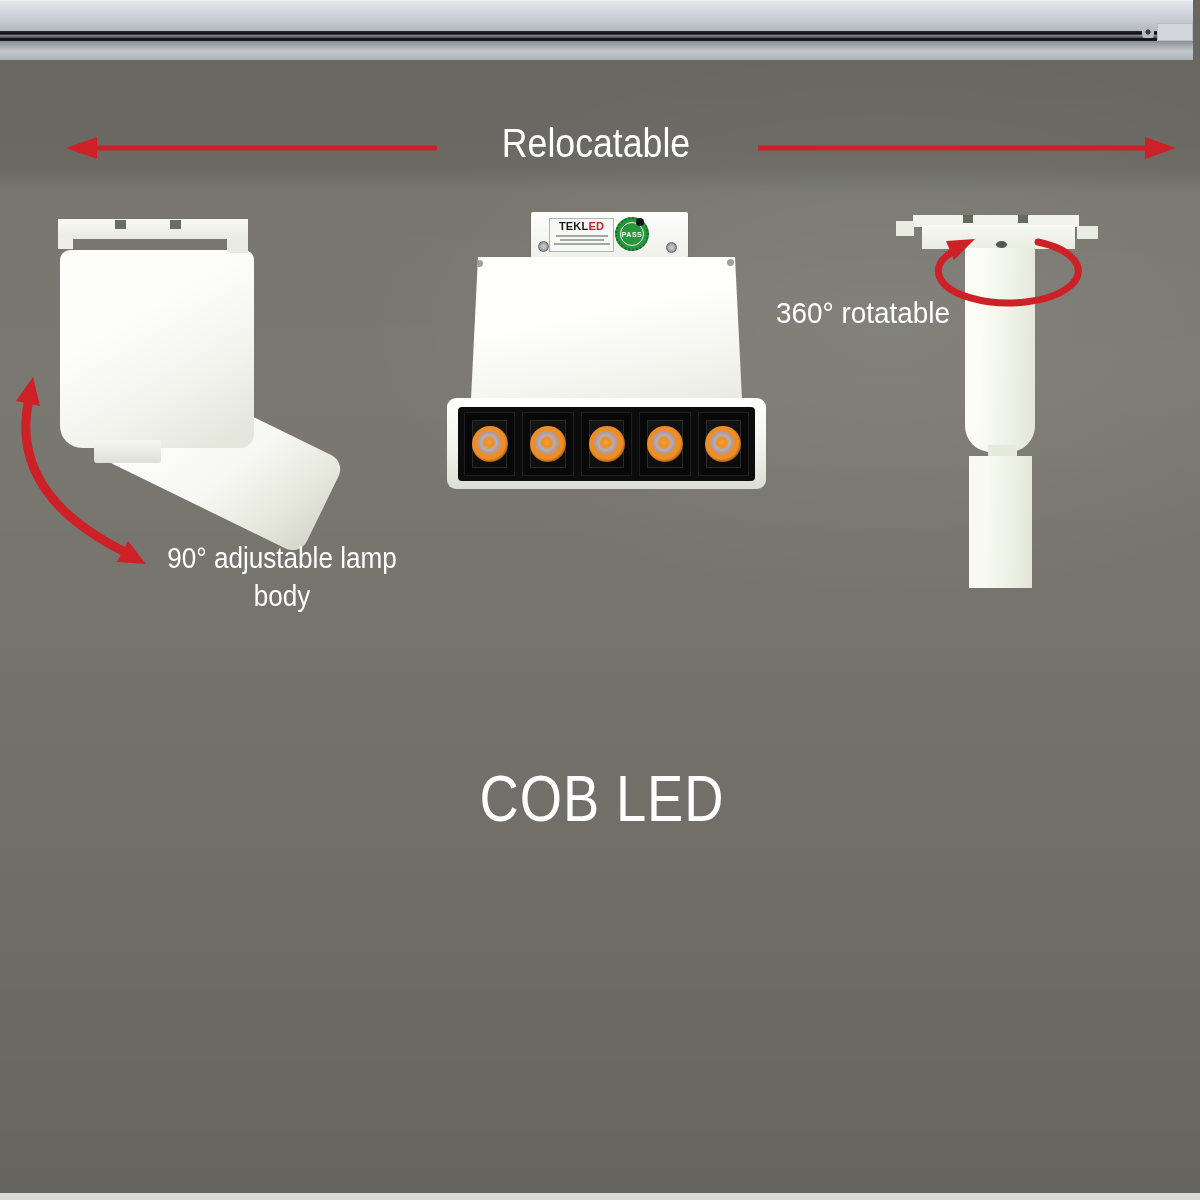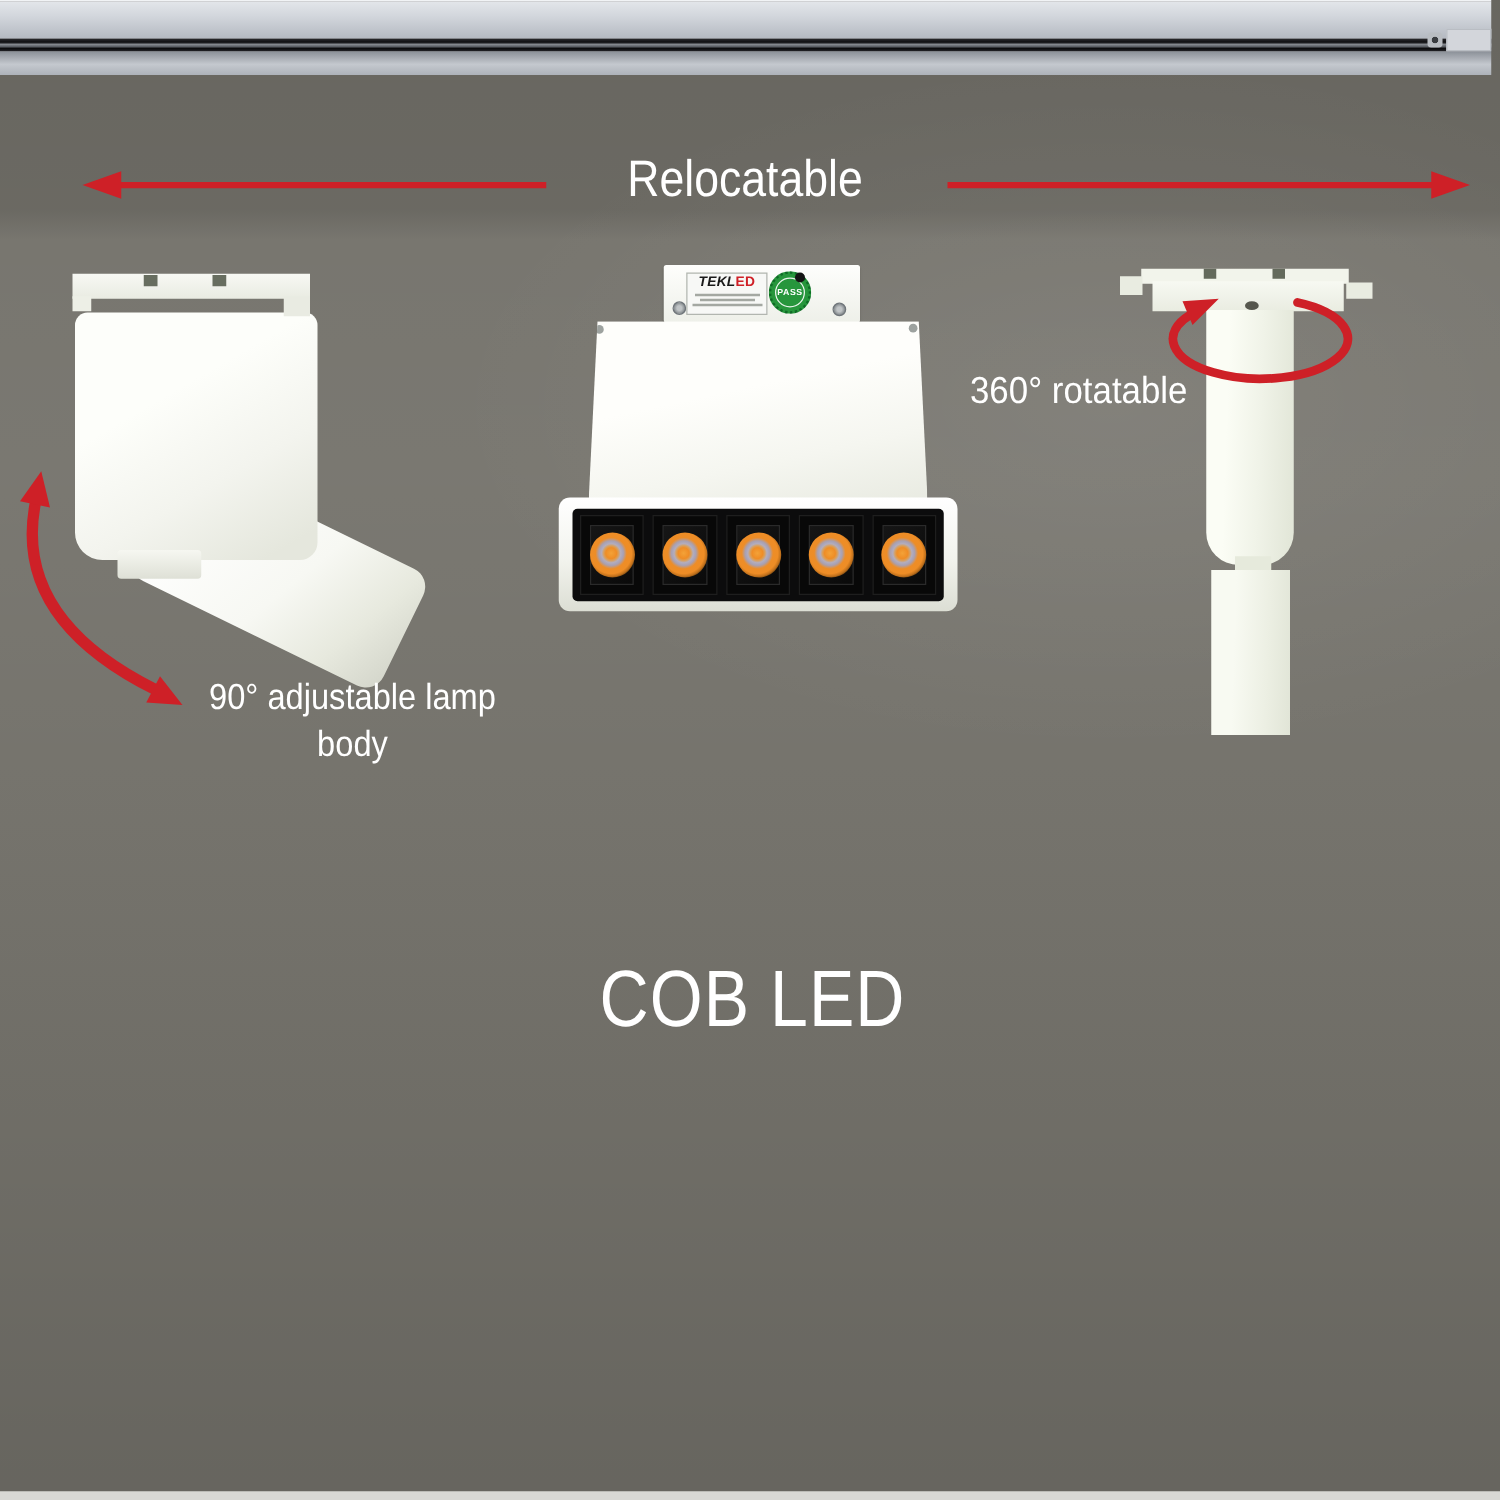--- a/index.html
+++ b/index.html
@@ -60,21 +60,21 @@
     background:linear-gradient(#f6f7f1,#dee0d6); }
 
   
   .cf-adapter { position:absolute; left:531px; top:212px; width:157px; height:46px; border-radius:2px;
     background:linear-gradient(#fefefc,#eef0e9); box-shadow:0 2px 2px rgba(0,0,0,0.18); }
   .cf-screw { position:absolute; width:11px; height:11px; border-radius:50%;
     background:radial-gradient(circle,#c0c4c6 0 30%,#858b8e 70%); border:1px solid #6f757a; }
   .cf-label { position:absolute; left:18px; top:6px; width:65px; height:34px;
     background:#f7f8f6; border:1px solid #b2b6b0; text-align:center; overflow:hidden; }
   .cf-brand { font-size:11px; font-weight:bold; line-height:13px; margin-top:1px; letter-spacing:0.2px; }
-  .cf-brand .bk { color:#1a1a1a;font-style:italic; } .cf-brand .rd { color:#cf2027;margin-top:36px; }
+  .cf-brand .bk { color:#1a1a1a; } .cf-brand .rd { color:#cf2027;margin-top:36px; }
   .tline { height:2px; background:#a4a8a2; margin:2px auto 0; }
   .t1 { width:52px; } .t2 { width:44px; } .t3 { width:56px; }
   .cf-sticker { position:absolute; left:84px; top:5px; width:34px; height:34px; border-radius:50%;
     background:#27963c; border:2px dotted #0f6b26; }
   .cf-sticker::before { content:""; position:absolute; inset:3px; border:1px solid rgba(255,255,255,0.9); border-radius:50%; }
   .cf-sticker .pass { position:absolute; inset:0; display:flex; align-items:center; justify-content:center;
     font-size:7px; font-weight:bold; color:#ffffff; letter-spacing:0.5px; }
   .cf-dot { position:absolute; left:105px; top:6px; width:8px; height:8px; border-radius:50%; background:#141414; }
   .cf-body {
     position:absolute; left:471px; top:257px; width:271px; height:142px;

